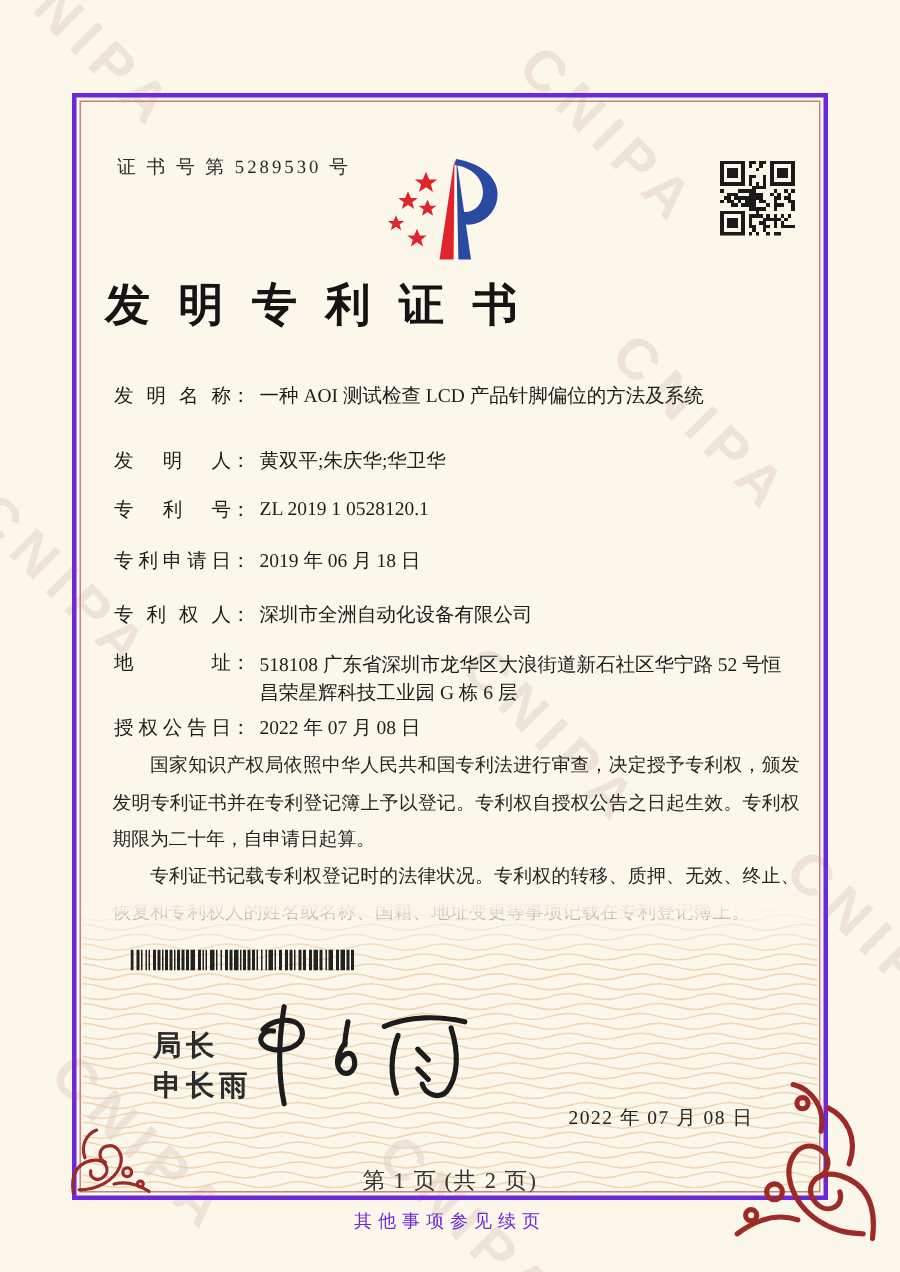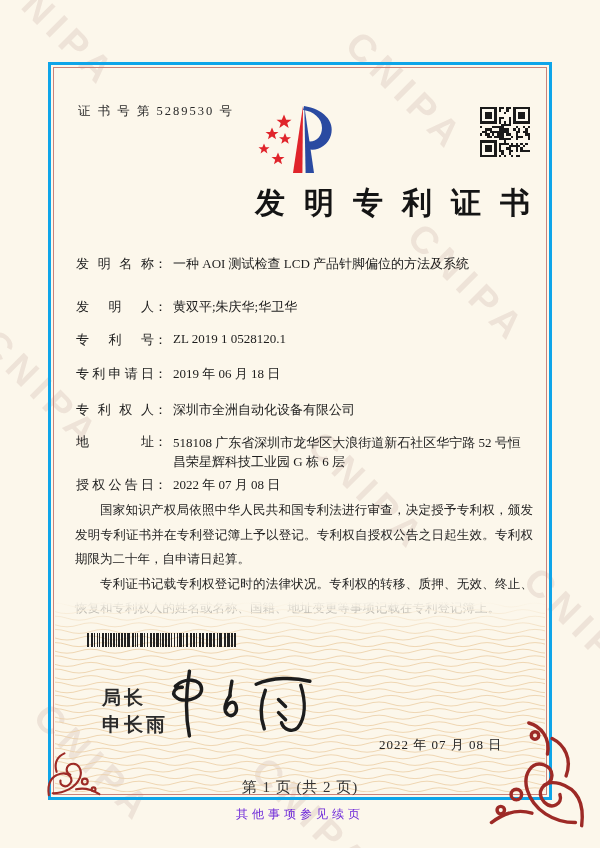--- a/index.html
+++ b/index.html
@@ -23,39 +23,39 @@
     transform:rotate(45deg);
     white-space:nowrap;
     z-index:0;
     pointer-events:none;
   }
   
   .frame {
     position:absolute;
     left:48px; top:62px;
     width:504px; height:738px;
-    border:3px solid #0ea5e9;
+    border:3px solid #6d28d9;
     z-index:1;
   }
   .frame::before {
     content:"";
     position:absolute; inset:2px;
     border:1px solid #c9837b;
     pointer-events:none;
   }
   
   .cert-no {
     position:absolute; left:27px; top:38px;
     font-size:12.5px; letter-spacing:2px; color:#2a2a2a;
   }
   .logo { position:absolute; left:205px; top:40px; width:90px; height:72px; }
   .qr { position:absolute; left:429px; top:42px; width:50px; height:50px; }
   .title {
     position:absolute; left:0; top:118px; width:100%;
-    text-align:right;
+    text-align:left;
     font-size:30px; font-weight:700;
     letter-spacing:19px; text-indent:19px;
     color:#141414;
   }
   
   .frow { position:absolute; left:25px; font-size:13px; white-space:nowrap; }
   .flabel {
     display:inline-block; width:78px;
     text-align:justify; text-align-last:justify;
     vertical-align:top; color:#1c1c1c;

